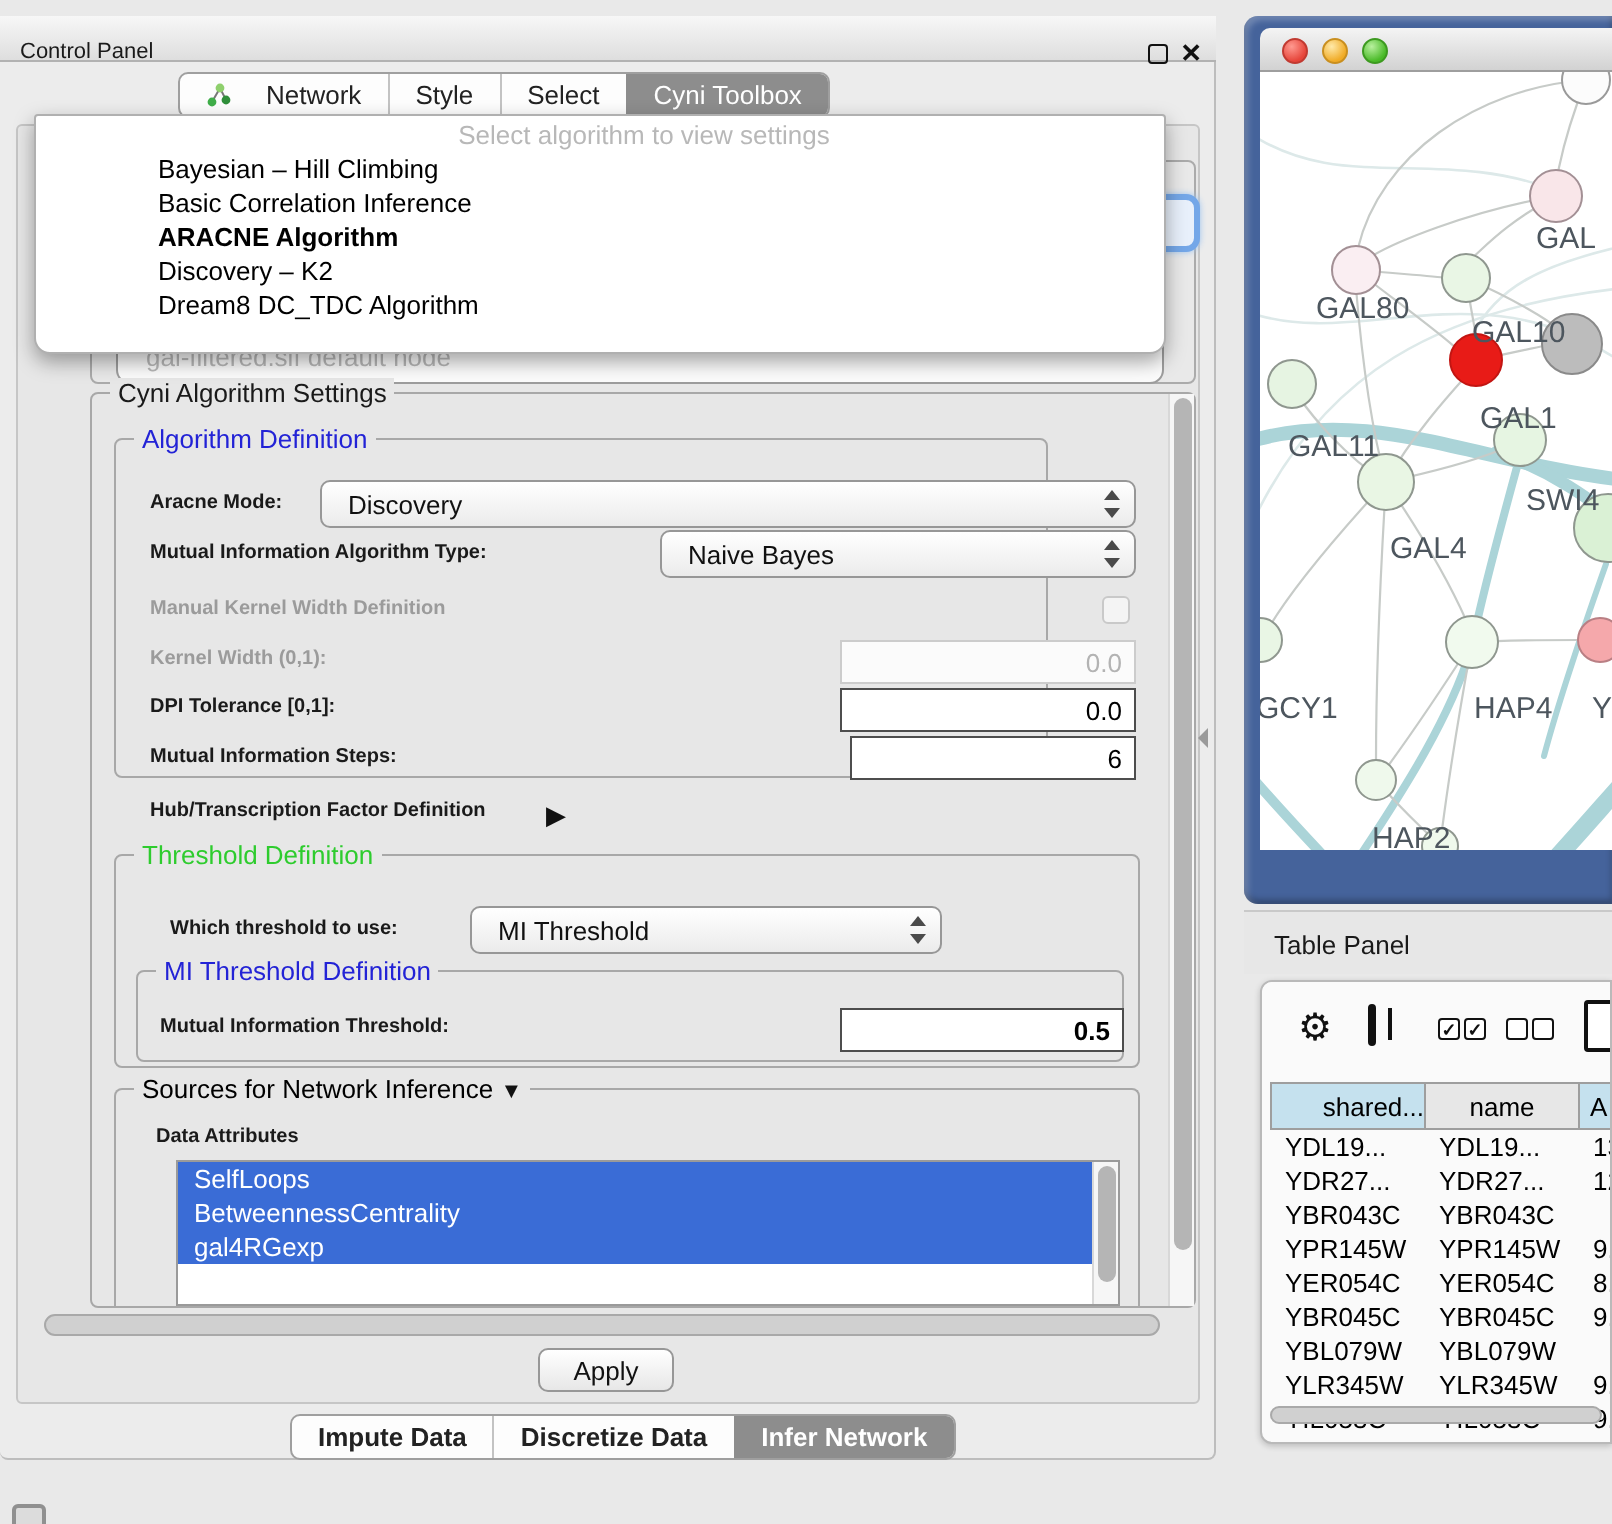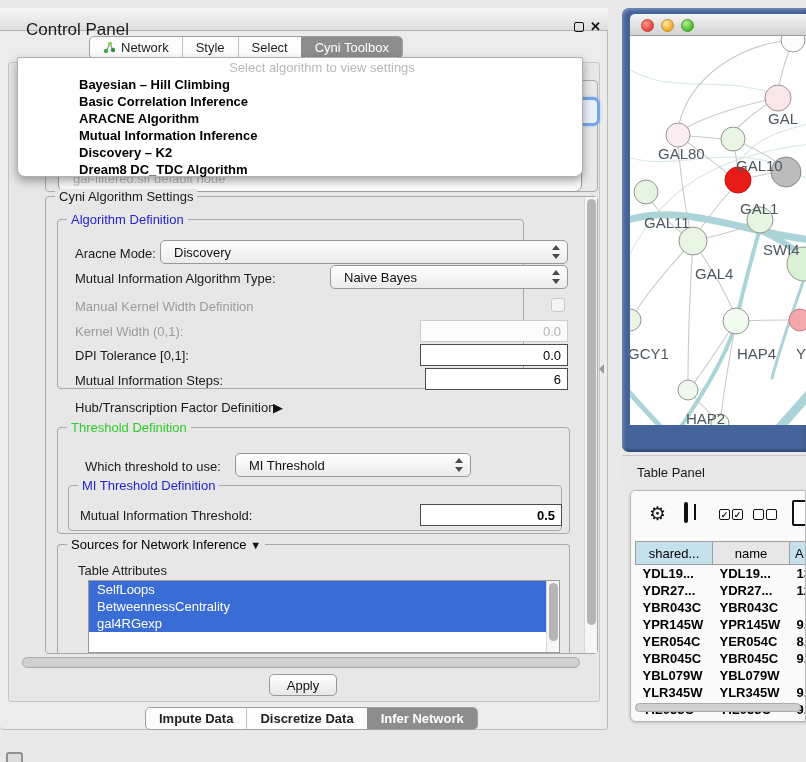--- a/index.html
+++ b/index.html
@@ -5,57 +5,57 @@
   * { margin:0; padding:0; box-sizing:border-box; }
   html,body { width:806px; height:762px; }
   body { font-family:"Liberation Sans", sans-serif; background:#e9e9e9; overflow:hidden; position:relative; }
   .abs { position:absolute; }
 
   
   .cp-window { left:0; top:8px; width:608px; height:722px; background:#ececec;
     border:1px solid #bdbdbd; border-left:none; border-radius:0 4px 4px 4px; }
   .cp-titlebar { left:0; top:8px; width:608px; height:23px;
     background:linear-gradient(#f7f7f7,#dedede); border-bottom:1px solid #b2b2b2; }
-  .cp-title { left:26px; top:12px; font-size:17px; color:#1a1a1a; }
+  .cp-title { left:10px; top:12px; font-size:11px; color:#1a1a1a; }
   .float-icon { right:24px; top:14px; width:10px; height:10px; border:1.6px solid #111; border-radius:2px; position:absolute; }
   .close-icon { right:7px; top:11px; font-size:13px; font-weight:700; color:#111; position:absolute; }
 
   
   .tabgroup { display:flex; height:23px; background:#fdfdfd; border:1px solid #9f9f9f;
     border-radius:5px; overflow:hidden; font-size:13px; color:#222; }
   .tab { display:flex; align-items:center; padding:0 13px; border-left:1px solid #c3c3c3; white-space:nowrap; }
-  .tab:first-child { border-left:none; }
+  .tab:first-child { border-left:none;gap:12px; }
   .tab.selected { background:#8d8d8d; color:#fff; border-left-color:#8d8d8d;text-align:right; }
   .tab.bold { font-weight:700; }
   .net-ico { width:13px; height:13px; margin-right:5px; }
 
   
   .popup { left:17px; top:57px; width:566px; height:120px; background:#ffffff;
     border:1px solid #b0b0b0; border-radius:2px 2px 8px 8px;
     box-shadow:0 4px 10px rgba(0,0,0,.35); z-index:50; font-size:13px;padding-left:44px; }
   .popup .ph { color:#b8b8b8; text-align:center; height:16px; line-height:16px; margin-top:2px; }
-  .popup .opt { height:17px; line-height:17px; padding-left:17px; color:#000;font-weight:bold; }
+  .popup .opt { height:17px; line-height:17px; padding-left:17px; color:#000; }
   .popup .opt.sel { font-weight:700; }
 
   
   .under-group { left:45px; top:80px; width:553px; height:112px; border:1px solid #ababab; border-radius:4px; background:#e9e9e9; z-index:1; }
   .focus-combo { left:570px; top:97px; width:30px; height:29px; border-radius:7px;
     background:#e8f0fb; border:3px solid #74a7e8; box-shadow:0 0 3px #9cc3f0; z-index:2; }
   .ghost-combo { left:58px; top:166px; width:524px; height:26px; background:#fcfcfc;
     border:1px solid #9d9d9d; border-radius:7px; color:#b9b9b9; font-size:13px;
     line-height:24px; padding-left:14px; z-index:2; }
 
   
   .gbox { border:1px solid #a8a8a8; border-radius:4px; }
   .gtitle { position:absolute; top:-8px; left:9px; background:#e7e7e7; padding:0 4px; font-size:13px; white-space:nowrap; }
 
   .inner-panel { left:8px; top:62px; width:592px; height:640px; background:#e7e7e7;
     border:1px solid #c6c6c6; border-radius:3px; }
 
-  .lbl { font-size:13px; font-weight:400; color:#1a1a1a; white-space:nowrap; }
+  .lbl { font-size:10px; font-weight:700; color:#1a1a1a; white-space:nowrap; }
   .lbl.dis { color:#9b9b9b; }
 
   .combo { background:linear-gradient(#ffffff,#ebebeb); border:1px solid #979797; border-radius:5px;
     font-size:13px; color:#111; display:flex; align-items:center; padding-left:13px; }
   .stepper { position:absolute; right:7px; top:50%; transform:translateY(-50%); width:8px; height:14px; }
   .stepper:before, .stepper:after { content:""; position:absolute; left:0; border-left:4px solid transparent; border-right:4px solid transparent; }
   .stepper:before { top:0; border-bottom:5px solid #4a4a4a; }
   .stepper:after { bottom:0; border-top:5px solid #4a4a4a; }
 
   .field { background:#fff; border:1px solid #4d4d4d; font-size:13px; color:#000;
@@ -99,21 +99,21 @@
   .split-ico { width:22px; height:20px; border:2px solid #111; border-radius:4px; position:relative; }
   .split-ico:before { content:""; position:absolute; left:8px; top:0; width:2px; height:16px; background:#111; }
   .cb { width:11px; height:11px; border:1.5px solid #111; border-radius:2px; font-size:9px; font-weight:700;
     display:flex; align-items:center; justify-content:center; color:#111; background:#fff; }
   .page-ico { width:20px; height:26px; border:2px solid #111; border-radius:2px; background:#fff; }
 
   table.tp { border-collapse:collapse; font-size:13px; table-layout:fixed; width:190px; }
   table.tp th { font-weight:400; height:23px; border:1px solid #9e9e9e; text-align:center; }
   table.tp th.blue { background:#c5e1ee; }
   table.tp th.gray { background:#e7e7e7; }
-  table.tp td { height:17px; padding:0 0 0 7px; color:#000; white-space:nowrap; overflow:hidden;font-weight:bold; }
+  table.tp td { height:17px; padding:0 0 0 7px; color:#000; white-space:nowrap; overflow:hidden; }
 
   .divider-arrow { left:599px; top:364px; width:0; height:0;
     border-top:5px solid transparent; border-bottom:5px solid transparent; border-right:5px solid #9a9a9a; }
   .corner-ico { left:6px; top:752px; width:17px; height:14px; border:2px solid #909090; border-radius:3px; background:#dcdcdc; }
 </style>
 </head>
 <body>
 
 <div class="abs cp-window"></div>
 <div class="abs cp-titlebar">
@@ -150,21 +150,20 @@
 <div class="abs focus-combo"></div>
 <div class="abs ghost-combo">
   <span>gal-filtered.sif default node</span>
 </div>
 
 <div class="abs popup">
   <div class="ph">Select algorithm to view settings</div>
   <div class="opt">Bayesian – Hill Climbing</div>
   <div class="opt">Basic Correlation Inference</div>
   <div class="opt sel">ARACNE Algorithm</div>
-  <div class="opt">Mutual Information Inference</div>
   <div class="opt">Discovery – K2</div>
   <div class="opt">Dream8 DC_TDC Algorithm</div>
 </div>
 
 <div class="abs gbox" style="left:45px; top:196px; width:553px; height:458px; z-index:3;">
   <span class="gtitle" style="color:#1a1a1a;">Cyni Algorithm Settings</span>
 </div>
 
 <div class="abs gbox" style="left:57px; top:219px; width:467px; height:170px; z-index:4;">
   <span class="gtitle" style="color:#2323d6;">Algorithm Definition</span>
@@ -209,21 +208,21 @@
   <span class="gtitle" style="color:#2323d6;">MI Threshold Definition</span>
 </div>
 <span class="abs lbl" style="left:80px; top:508px; z-index:6;">Mutual Information Threshold:</span>
 <div class="abs field" style="left:420px; top:504px; width:142px; height:22px; z-index:6;font-weight:bold;">
   <span>0.5</span>
 </div>
 
 <div class="abs gbox" style="left:57px; top:544px; width:513px; height:109px; border-bottom:none; border-radius:4px 4px 0 0; z-index:4;">
   <span class="gtitle"><span>Sources for Network Inference</span> <span class="tri-down">▼</span></span>
 </div>
-<span class="abs lbl" style="left:78px; top:563px; z-index:5;">Table Attributes</span>
+<span class="abs lbl" style="left:78px; top:563px; z-index:5;">Data Attributes</span>
 <div class="abs attr-list" style="left:88px; top:580px; width:472px; height:73px; z-index:5;">
   <div class="attr-item">SelfLoops</div>
   <div class="attr-item">BetweennessCentrality</div>
   <div class="attr-item">gal4RGexp</div>
 </div>
 <div class="abs vscroll" style="left:546px; top:581px; width:13px; height:71px; z-index:6;">
   <div class="vthumb" style="left:2px; top:2px; width:9px; height:58px;"></div>
 </div>
 
 <div class="abs vscroll" style="left:584px; top:197px; width:13px; height:456px; z-index:6;">
@@ -342,21 +341,21 @@
     <span class="abs split-ico" style="left:53px; top:13px;"></span>
     <span class="abs cb" style="left:88px; top:18px;">✓</span>
     <span class="abs cb" style="left:101px; top:18px;">✓</span>
     <span class="abs cb" style="left:122px; top:18px;"></span>
     <span class="abs cb" style="left:135px; top:18px;"></span>
     <span class="abs page-ico" style="left:161px; top:9px;"></span>
   </div>
   <table class="tp" style="position:absolute; left:4px; top:50px;">
     <tbody>
         <tr>
-      <th class="blue" style="width:77px;">shared...</th>
+      <th class="blue" style="width:77px;text-align:right;">shared...</th>
       <th class="gray" style="width:77px;">name</th>
       <th class="blue" style="width:36px; text-align:left; padding-left:5px;">A</th>
     </tr>
     <tr>
           <td>YDL19...</td>
           <td>YDL19...</td>
           <td>13</td>
         </tr>
     <tr>
           <td>YDR27...</td>

